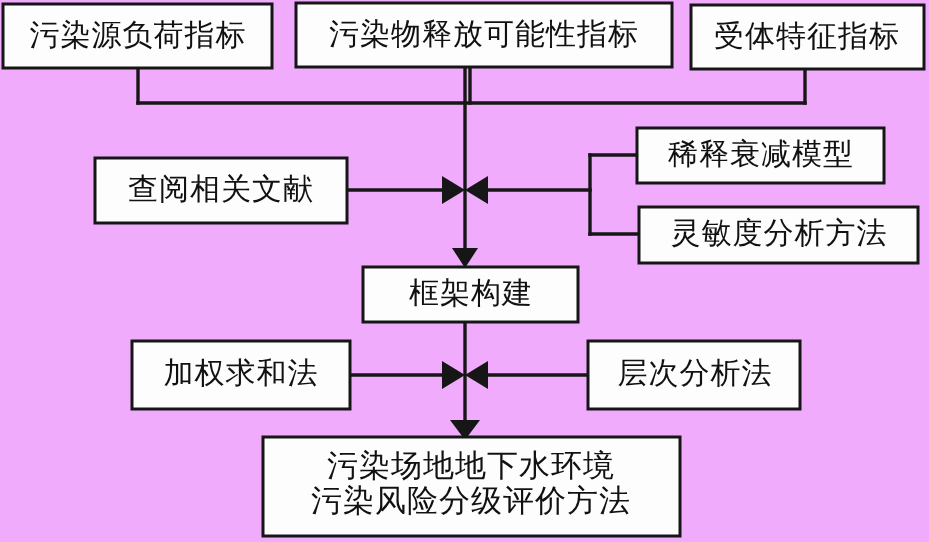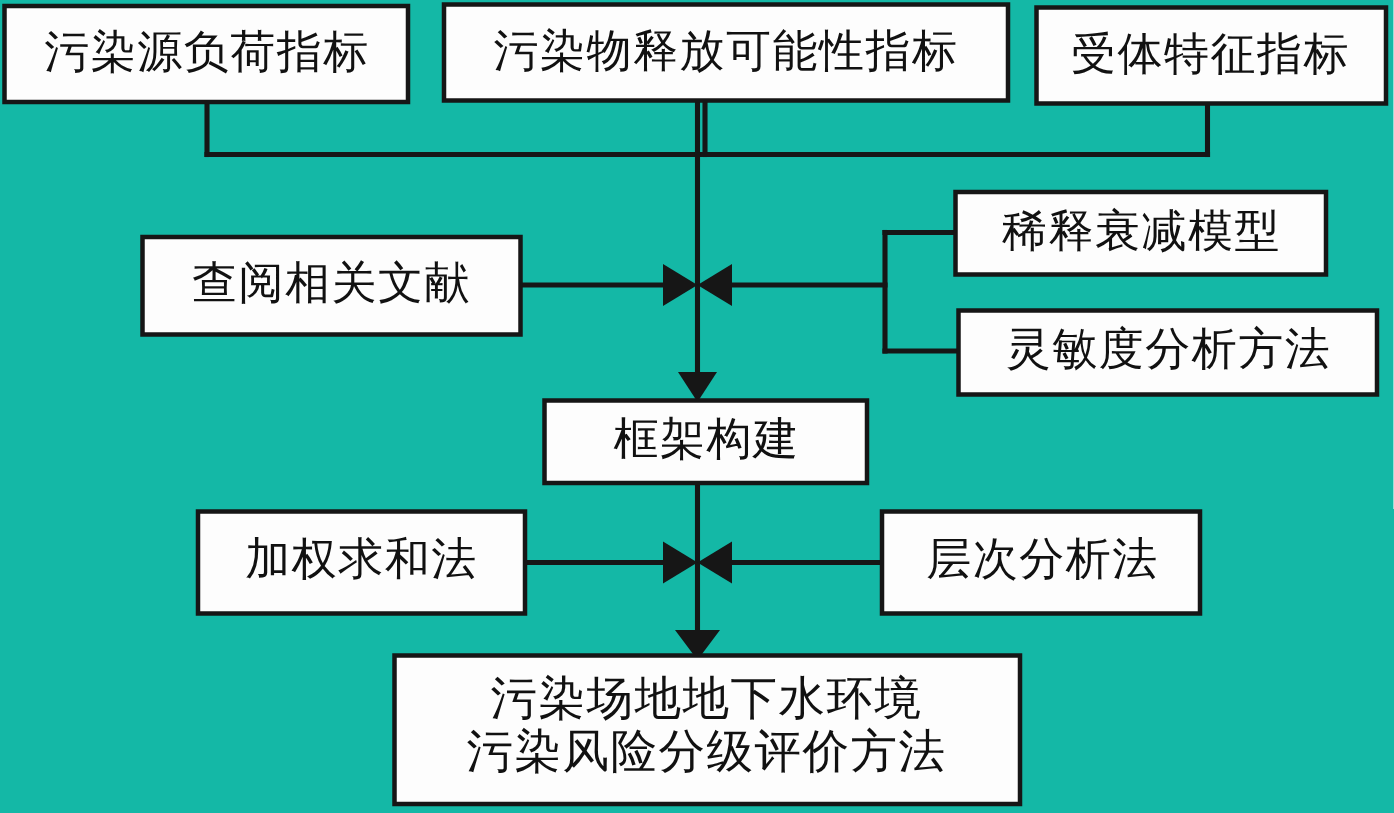--- a/index.html
+++ b/index.html
@@ -11,21 +11,21 @@
   body {
     width: 929px;
     height: 542px;
     font-family: "Liberation Serif", "DejaVu Serif", serif;
     overflow: hidden;
   }
   #diagram-root {
     position: relative;
     width: 929px;
     height: 542px;
-    background: #14b8a6;
+    background: #f0abfc;
   }
   svg.flow-canvas {
     position: absolute;
     left: 0;
     top: 0;
     width: 929px;
     height: 542px;
     display: block;
   }
   .node-box {

